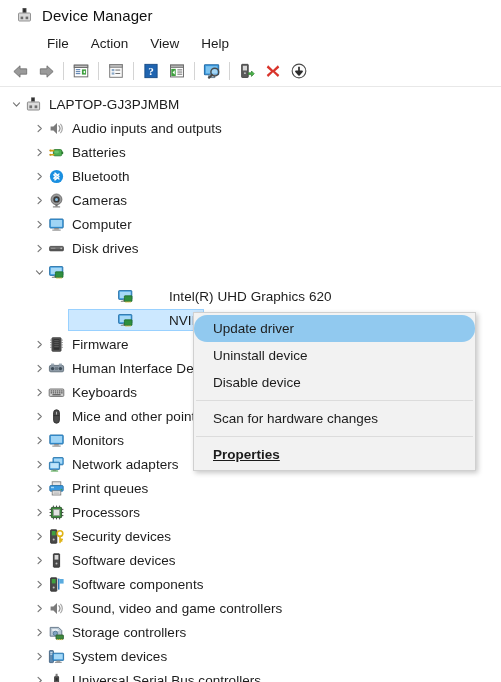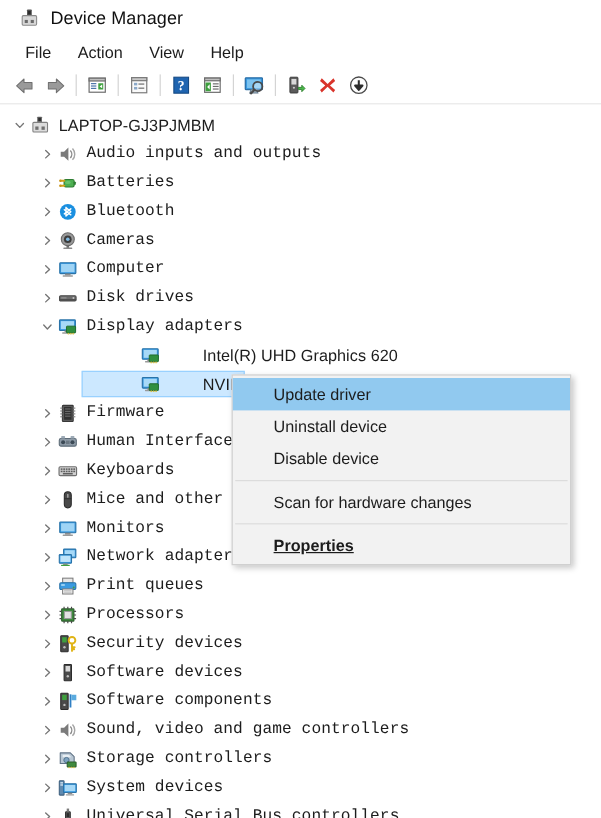--- a/index.html
+++ b/index.html
@@ -40,20 +40,21 @@
   }
 
   
   #menubar {
     height: 25px;
     display: flex;
     align-items: center;
     background: #ffffff;
     padding-left: 10px;
     box-sizing: border-box;
+    margin-left: 26px;
   }
   #menubar .menu-item {
     font-size: 13.5px;
     color: #1c1c1c;
     padding: 2px 11px;
     cursor: default;
   }
 
   
   #toolbar {
@@ -120,21 +121,21 @@
     display: flex;
     align-items: center;
     justify-content: center;
   }
   .node-label {
     font-size: 13.5px;
     color: #1c1c1c;
     letter-spacing: 0.05px;
   }
   .node.lvl0 { padding-left: 8px; }
-  .node.lvl1 { padding-left: 31px; font-family: Liberation Mono, monospace; }
+  .node.lvl1 { padding-left: 31px; }
   .node.lvl2 { padding-left: 72px; gap: 28px; }
   .node.selected .sel-bg {
     position: absolute;
     background: #cce8ff;
     border: 1px solid #99d1ff;
     box-sizing: border-box;
     top: 1px;
     bottom: 1px;
     z-index: 0;
   }
@@ -152,25 +153,26 @@
     border: 1px solid #d0d0d0;
     box-shadow: 2px 2px 5px rgba(0,0,0,0.22);
     padding: 2px 0 2px 0;
     box-sizing: border-box;
     z-index: 50;
   }
   #ctxmenu .ctx-item {
     height: 27px;
     display: flex;
     align-items: center;
-    padding-left: 34px;
+    padding-left: 19px;
     font-size: 13.5px;
     color: #1c1c1c;
     cursor: default;
     box-sizing: border-box;
+    border-radius: 13px;
   }
   #ctxmenu .ctx-item.highlighted {
     background: #91c9ef;
   }
   #ctxmenu .ctx-item.bold { font-weight: bold; text-decoration: underline; }
   #ctxmenu .ctx-sep {
     height: 1px;
     background: #dcdcdc;
     margin: 4px 2px 4px 2px;
   }
@@ -426,21 +428,20 @@
           <rect x="1.6" y="2.6" width="13.2" height="8.8" rx="0.7" fill="#3b9ae0" stroke="#2973a8" stroke-width="0.95"></rect>
           <rect x="2.7" y="3.6" width="11" height="6.6" fill="#a7d9f7"></rect>
           <rect x="5.8" y="11.4" width="4.6" height="1.5" fill="#8d8d8d"></rect>
           <rect x="3.8" y="12.8" width="8.6" height="1.3" rx="0.4" fill="#9a9a9a"></rect>
           <rect x="7.4" y="7.8" width="7.6" height="5.6" rx="0.5" fill="#2f8f3f" stroke="#1f6b2b" stroke-width="0.8"></rect>
           <rect x="8.4" y="13.4" width="1.3" height="1.3" fill="#d8c24a"></rect>
           <rect x="10.4" y="13.4" width="1.3" height="1.3" fill="#d8c24a"></rect>
           <rect x="12.4" y="13.4" width="1.3" height="1.3" fill="#d8c24a"></rect>
         </svg>
       </span>
-      <span class="node-label">Display adapters</span>
     </div>
     <div class="node lvl2">
       <span class="chev spacer"></span>
       <span class="node-icon">
         <svg viewBox="0 0 17 17" width="17" height="17">
           <rect x="1.6" y="2.6" width="13.2" height="8.8" rx="0.7" fill="#3b9ae0" stroke="#2973a8" stroke-width="0.95"></rect>
           <rect x="2.7" y="3.6" width="11" height="6.6" fill="#a7d9f7"></rect>
           <rect x="5.8" y="11.4" width="4.6" height="1.5" fill="#8d8d8d"></rect>
           <rect x="3.8" y="12.8" width="8.6" height="1.3" rx="0.4" fill="#9a9a9a"></rect>
           <rect x="7.4" y="7.8" width="7.6" height="5.6" rx="0.5" fill="#2f8f3f" stroke="#1f6b2b" stroke-width="0.8"></rect>

